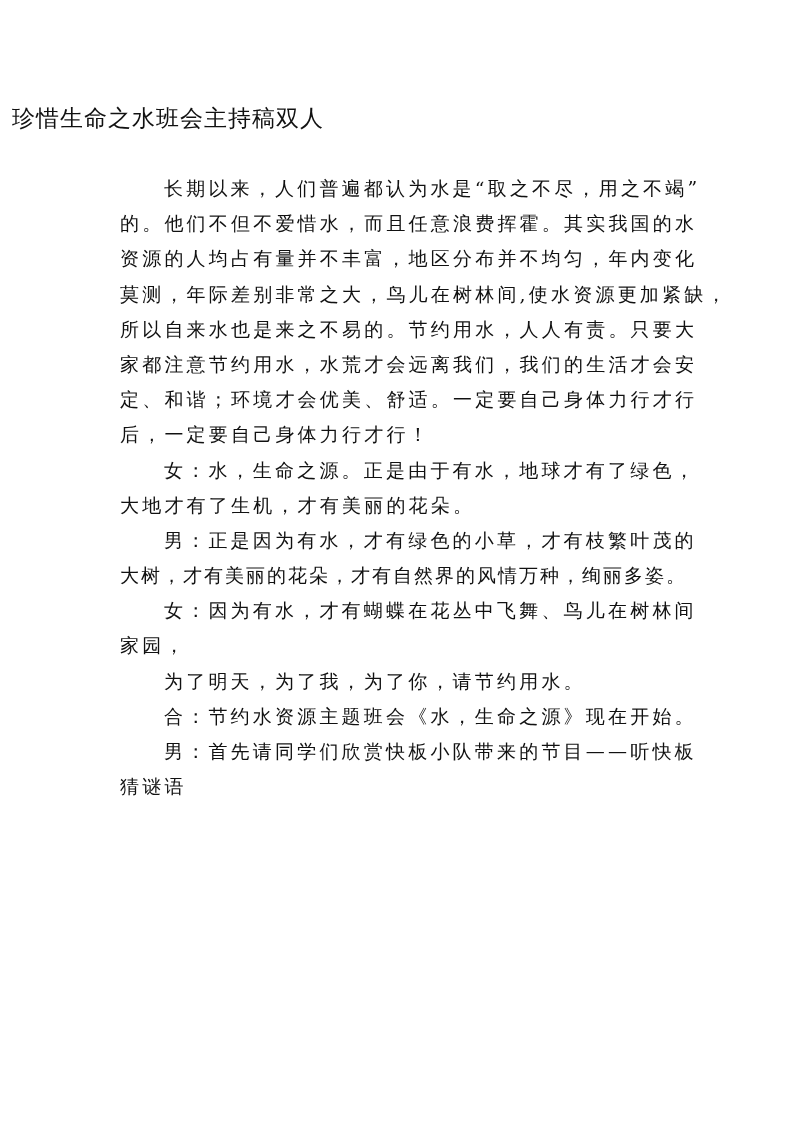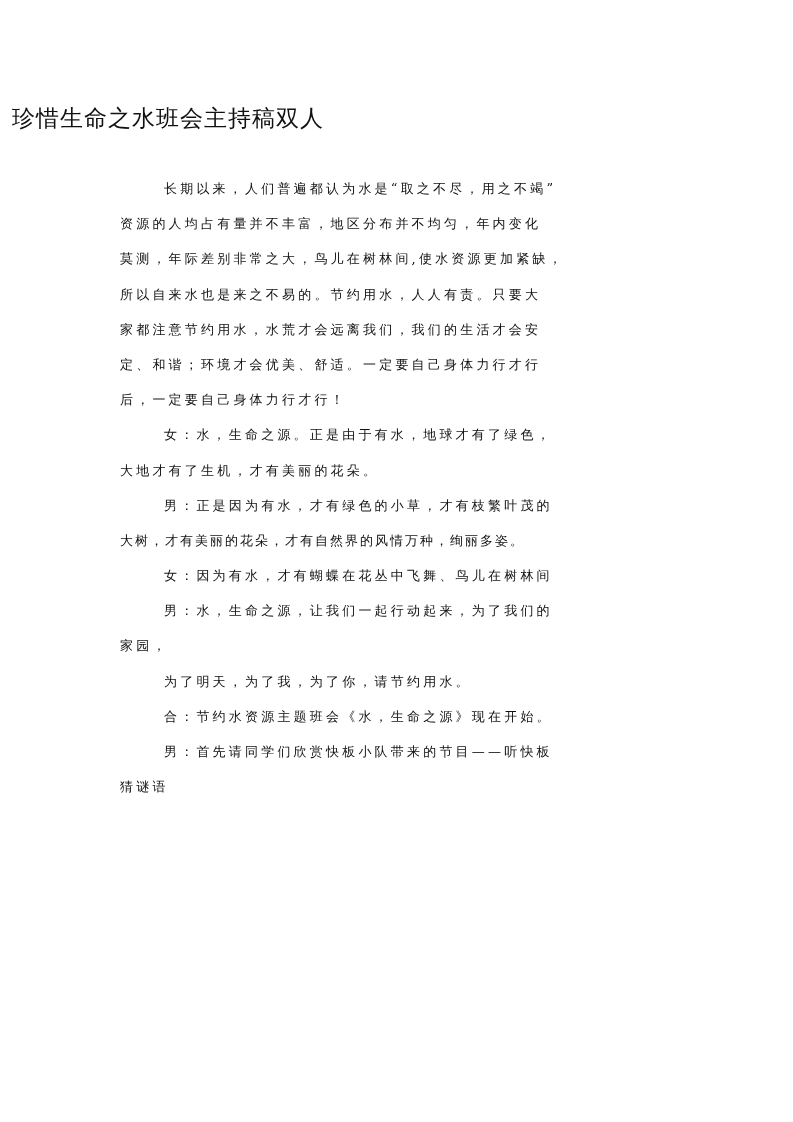--- a/index.html
+++ b/index.html
@@ -1,41 +1,41 @@
 <!DOCTYPE html>
 <html><head>
 <meta charset="utf-8">
 <style>
   html, body { margin: 0; padding: 0; background: #ffffff; }
   body { width: 793px; height: 1122px; position: relative; overflow: hidden;
          font-family: "DejaVu Serif", "Liberation Serif", serif; color: #111; }
   .title { position: absolute; top: 100px; left: 12px; width: 793px; text-align: left;
            font-size: 23px; letter-spacing: 1px; line-height: 36px; }
   .body { position: absolute; top: 171px; left: 120px; width: 556px; }
-  .line { height: 35.2px; line-height: 35.2px; font-size: 13px; white-space: nowrap;
+  .line { height: 35.2px; line-height: 35.2px; font-size: 19px; white-space: nowrap;
           letter-spacing: 3.2px; }
   .indent { padding-left: 44px; }
 </style>
 </head>
 <body>
 
 <div class="title">珍惜生命之水班会主持稿双人</div>
 
 <div class="body">
   <div class="line indent">长期以来，人们普遍都认为水是“取之不尽，用之不竭”</div>
+  <div class="line">的。他们不但不爱惜水，而且任意浪费挥霍。其实我国的水</div>
   <div class="line">资源的人均占有量并不丰富，地区分布并不均匀，年内变化</div>
   <div class="line">莫测，年际差别非常之大，鸟儿在树林间,使水资源更加紧缺，</div>
   <div class="line">所以自来水也是来之不易的。节约用水，人人有责。只要大</div>
   <div class="line">家都注意节约用水，水荒才会远离我们，我们的生活才会安</div>
   <div class="line">定、和谐；环境才会优美、舒适。一定要自己身体力行才行</div>
   <div class="line">后，一定要自己身体力行才行！</div>
   <div class="line indent">女：水，生命之源。正是由于有水，地球才有了绿色，</div>
   <div class="line">大地才有了生机，才有美丽的花朵。</div>
   <div class="line indent">男：正是因为有水，才有绿色的小草，才有枝繁叶茂的</div>
   <div class="line" style="letter-spacing:2px">大树，才有美丽的花朵，才有自然界的风情万种，绚丽多姿。</div>
   <div class="line indent">女：因为有水，才有蝴蝶在花丛中飞舞、鸟儿在树林间</div>
-  <div class="line indent">男：水，生命之源，让我们一起行动起来，为了我们的</div>
   <div class="line">家园，</div>
   <div class="line indent">为了明天，为了我，为了你，请节约用水。</div>
   <div class="line indent">合：节约水资源主题班会《水，生命之源》现在开始。</div>
   <div class="line indent">男：首先请同学们欣赏快板小队带来的节目——听快板</div>
   <div class="line">猜谜语</div>
 </div>
 
 </body></html>

